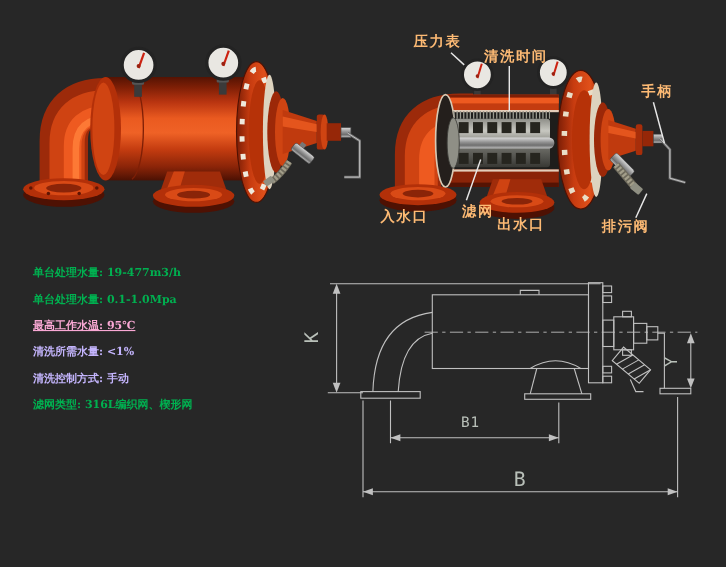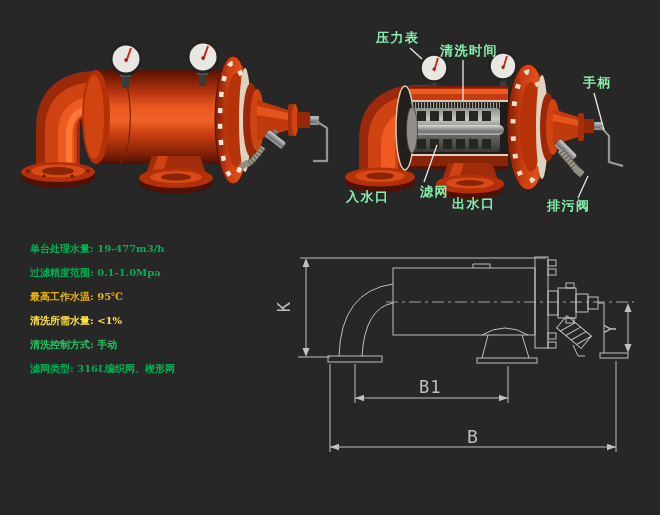--- a/index.html
+++ b/index.html
@@ -1,27 +1,27 @@
 <!DOCTYPE html>
 <html><head>
 <meta charset="utf-8">
 <style>
   html,body{margin:0;padding:0;background:#111;}
   .canvas{position:relative;width:660px;height:515px;background:#272727;overflow:hidden;
           font-family:"Liberation Sans","DejaVu Sans",sans-serif;}
   .art{position:absolute;left:0;top:0;width:660px;height:515px;}
-  .callout{position:absolute;color:#86efac;font-size:13px;font-weight:bold;
+  .callout{position:absolute;color:#fdba74;font-size:13px;font-weight:bold;
            letter-spacing:1.5px;white-space:nowrap;line-height:14px;text-align:center;}
   .specs{position:absolute;left:30px;top:237px;}
   .spec{height:24px;line-height:24px;font-size:10px;font-weight:600;white-space:nowrap;
         font-family:"DejaVu Serif","Liberation Serif",serif;}
   .dim{position:absolute;color:#b9c0b9;font-family:"DejaVu Sans Mono","Liberation Mono",monospace;
        font-weight:400;white-space:nowrap;}
   .dim-k{left:279px;top:297px;font-size:17px;transform:rotate(-90deg);}
-  .dim-b1{left:419px;top:377px;font-size:17px;letter-spacing:1px;}
+  .dim-b1{left:419px;top:377px;font-size:13px;letter-spacing:1px;}
   .dim-b{left:467px;top:426px;font-size:18px;}
   .dim-y{left:606px;top:320px;font-size:15px;transform:rotate(-90deg);}
 </style>
 </head>
 <body>
 
 <div class="canvas" style="background: rgb(39, 39, 39);">
 
 <svg class="art" viewBox="0 0 660 515">
   <defs>
@@ -287,24 +287,24 @@
 <div class="callout" style="left:376px;top:31px">压力表</div>
 <div class="callout" style="left:440px;top:44px">清洗时间</div>
 <div class="callout" style="left:583px;top:76px">手柄</div>
 <div class="callout" style="left:346px;top:190px">入水口</div>
 <div class="callout" style="left:420px;top:185px">滤网</div>
 <div class="callout" style="left:452px;top:197px">出水口</div>
 <div class="callout" style="left:547px;top:199px">排污阀</div>
 
 <div class="specs">
   <div class="spec" style="color: rgb(0, 176, 80);">单台处理水量: 19-477m3/h</div>
-  <div class="spec" style="color: rgb(0, 176, 80);">过滤精度范围: 0.1-1.0Mpa</div>
-  <div class="spec" style="color: #eab308;">最高工作水温: 95℃</div>
-  <div class="spec" style="color: #fde047;">清洗所需水量: &lt;1%</div>
-  <div class="spec" style="color: #22c55e;">清洗控制方式: 手动</div>
+  <div class="spec" style="color: rgb(0, 176, 80);">单台处理水量: 0.1-1.0Mpa</div>
+  <div class="spec" style="color: #f9a8d4; text-decoration: underline;">最高工作水温: 95℃</div>
+  <div class="spec" style="color: #c4b5fd;">清洗所需水量: &lt;1%</div>
+  <div class="spec" style="color: #c4b5fd;">清洗控制方式: 手动</div>
   <div class="spec" style="color: rgb(0, 176, 80);">滤网类型: 316L编织网、楔形网</div>
 </div>
 
 <div class="dim dim-k">K</div>
 <div class="dim dim-b1">B1</div>
 <div class="dim dim-b">B</div>
 <div class="dim dim-y">Y</div>
 
 </div>
 </body></html>

